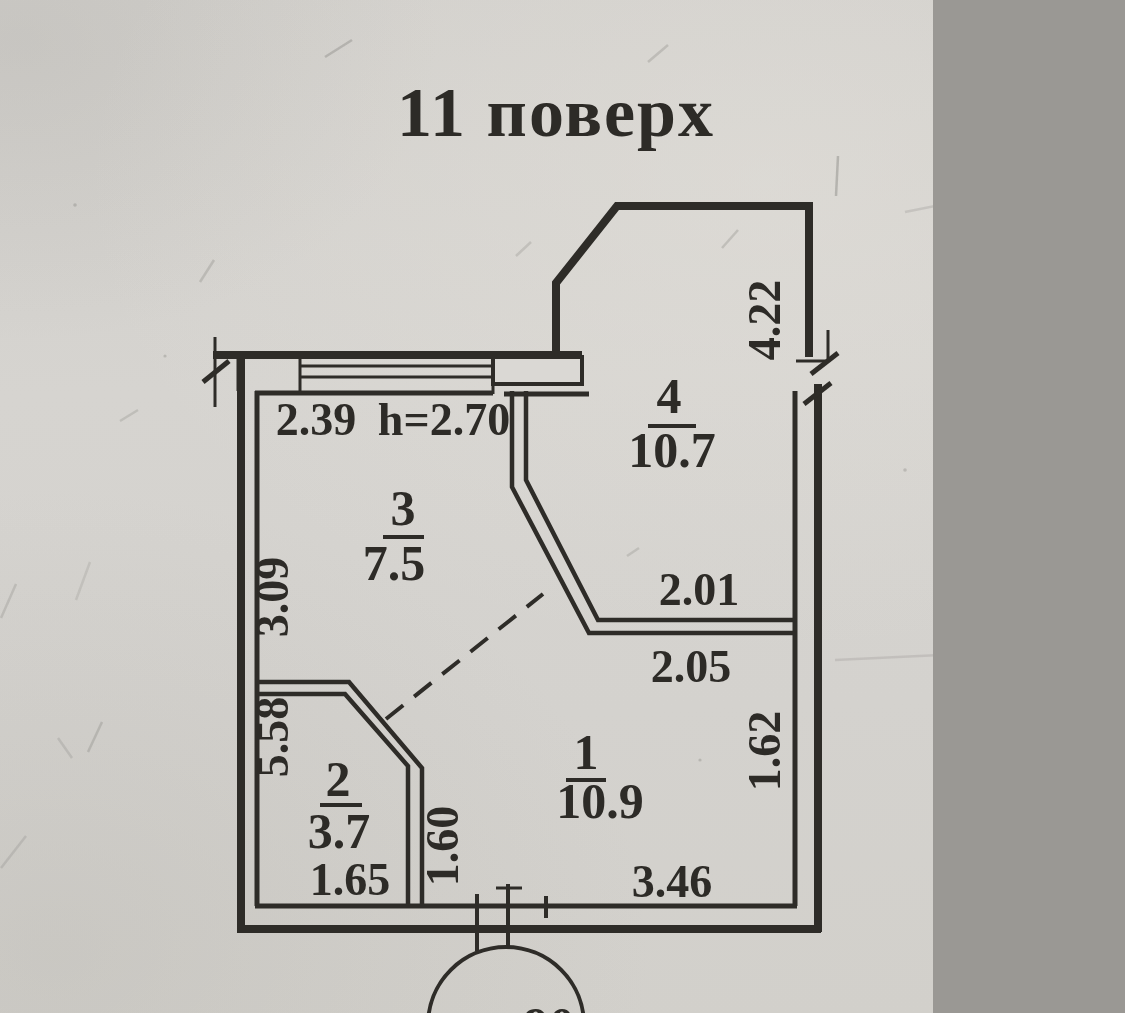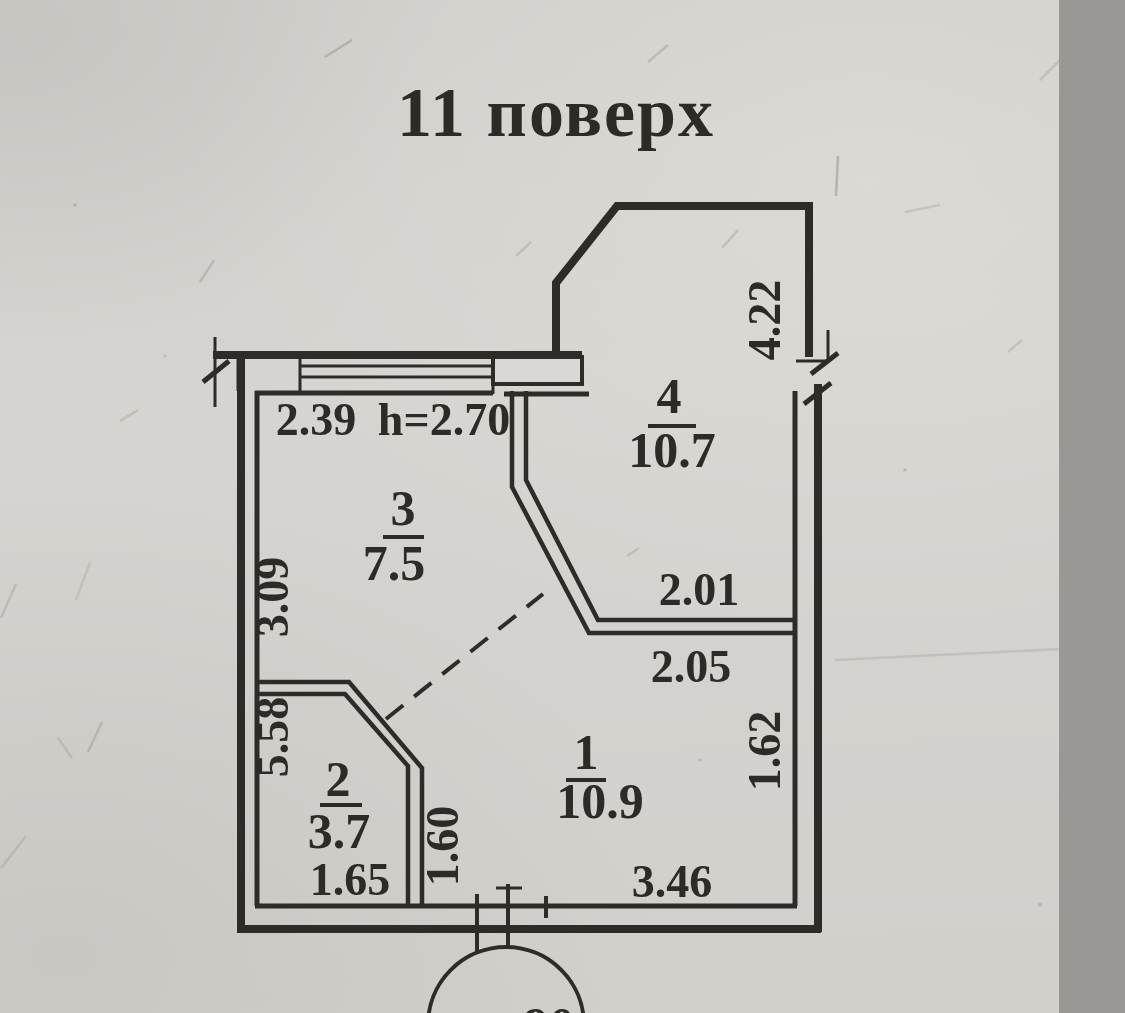--- a/index.html
+++ b/index.html
@@ -1,18 +1,18 @@
 <!DOCTYPE html>
 <html><head>
 <meta charset="utf-8">
 <style>
   html,body{margin:0;padding:0;background:#9a9894;}
   .page{
     position:relative;
-    width:1059px;height:1013px;
+    width:933px;height:1013px;
     overflow:hidden;
     background:
       radial-gradient(1100px 760px at 82% 18%, rgba(228,225,219,.50), rgba(228,225,219,0) 62%),
       radial-gradient(900px 700px at 6% 94%, rgba(182,180,174,.32), rgba(182,180,174,0) 66%),
       radial-gradient(700px 500px at 2% 4%, rgba(176,174,169,.30), rgba(176,174,169,0) 60%),
       linear-gradient(178deg,#d1cfcb 0%,#d6d4d0 38%,#d4d2ce 70%,#d2d0cb 100%);
   }
   svg{display:block;filter:blur(0.4px);}
   text{
     font-family:"Liberation Serif","DejaVu Serif",serif;

